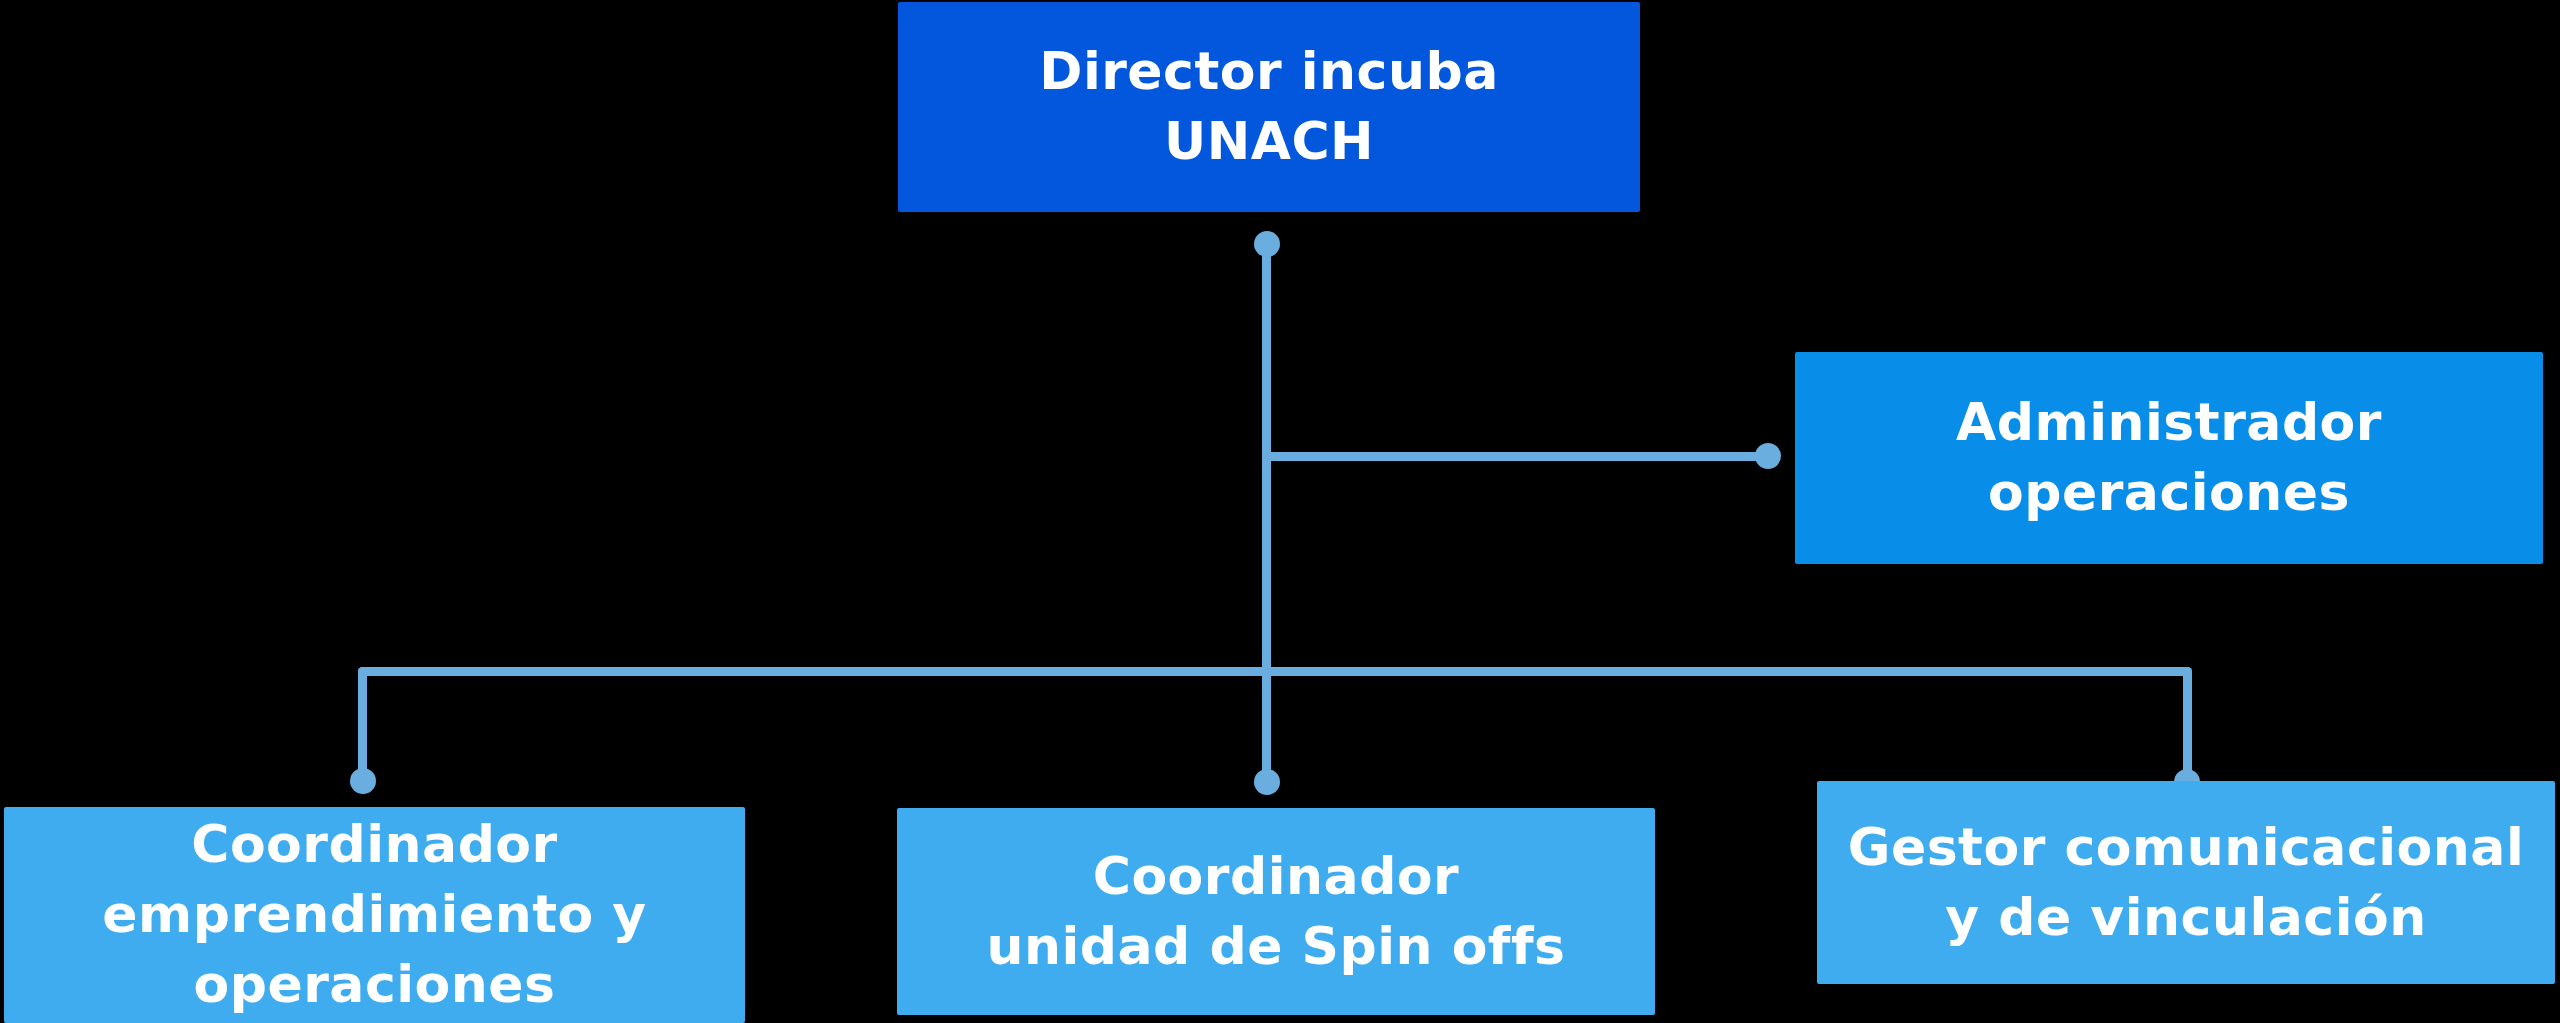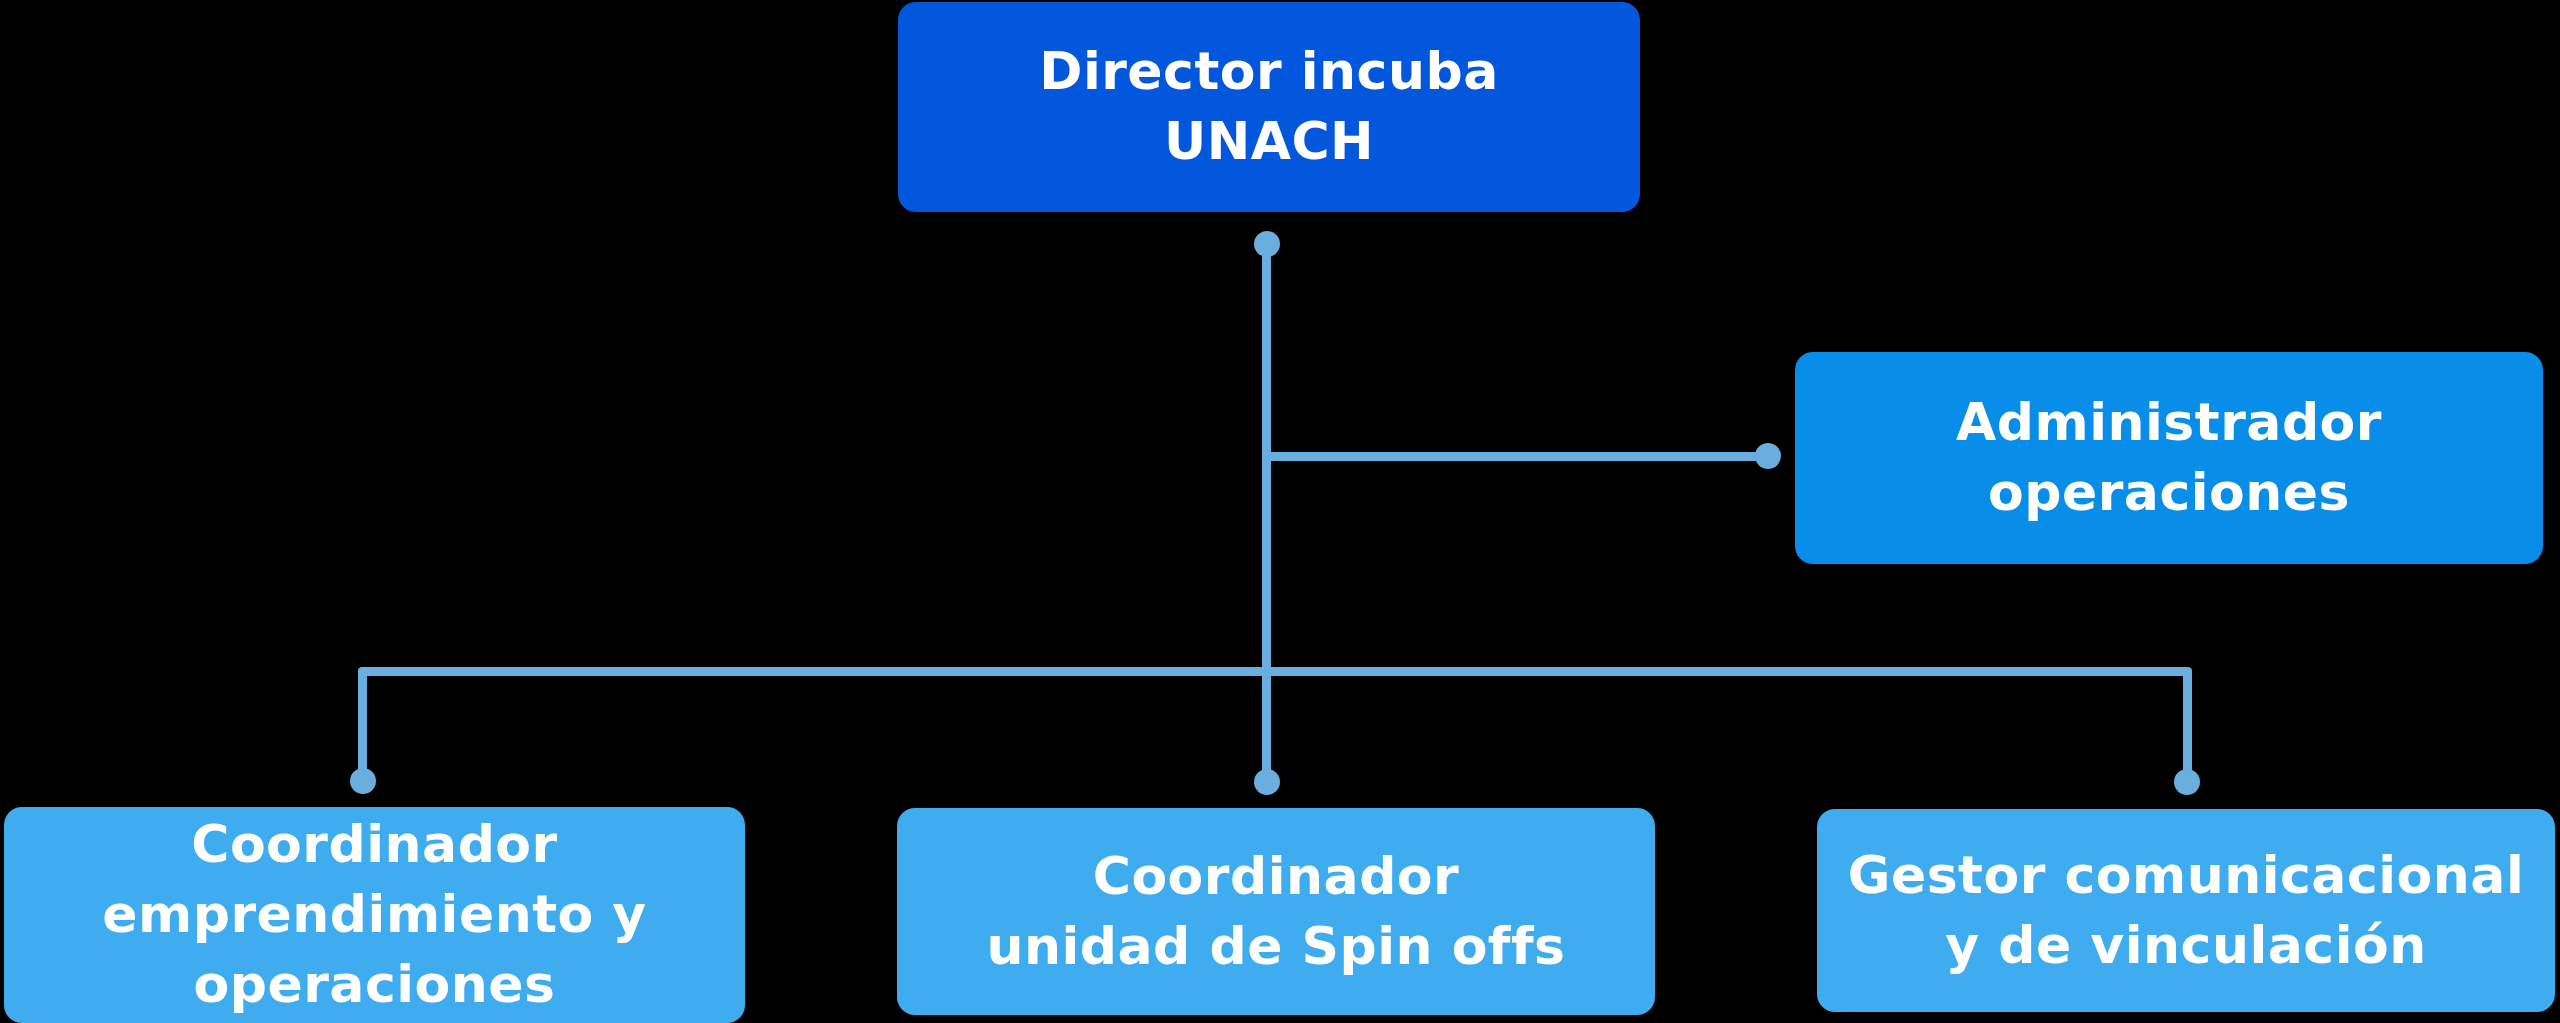--- a/index.html
+++ b/index.html
@@ -14,38 +14,38 @@
   html, body {
     width: 2560px; height: 1023px;
     background: var(--background);
     overflow: hidden;
     font-family: "DejaVu Sans", sans-serif;
   }
   .stage { position: relative; width: 2560px; height: 1023px; }
 
   .node {
     position: absolute;
-    border-radius: 18px;
+    border-radius: 2px;
     display: flex;
     align-items: center;
     justify-content: center;
     text-align: center;
     color: var(--text);
     font-weight: 700;
     font-size: 52px;
     line-height: 1.34;
     letter-spacing: 0.5px;
   }
   .node .label { white-space: pre-line; }
 
   .node-director { left: 898px; top: 2px;  width: 742px; height: 210px; background: var(--director-box); }
   .node-admin    { left: 1795px; top: 352px; width: 748px; height: 212px; background: var(--admin-box); }
   .node-coord-left { left: 4px;   top: 807px; width: 741px; height: 216px; background: var(--coordinator-box); }
   .node-coord-mid  { left: 897px; top: 808px; width: 758px; height: 207px; background: var(--coordinator-box); }
-  .node-gestor     { left: 1817px; top: 809px; width: 738px; height: 203px; background: var(--coordinator-box); }
+  .node-gestor     { left: 1817px; top: 781px; width: 738px; height: 203px; background: var(--coordinator-box); }
 
   .line {
     position: absolute;
     background: var(--connector);
     border-radius: 5px;
   }
   .line-v-main     { left: 1262px; top: 244px; width: 9px;   height: 538px; }
   .line-branch     { left: 1267px; top: 452px; width: 501px; height: 9px; }
   .line-bottom     { left: 358px;  top: 667px; width: 1834px; height: 9px; }
   .line-drop-left  { left: 358px;  top: 667px; width: 9px;   height: 114px; }

